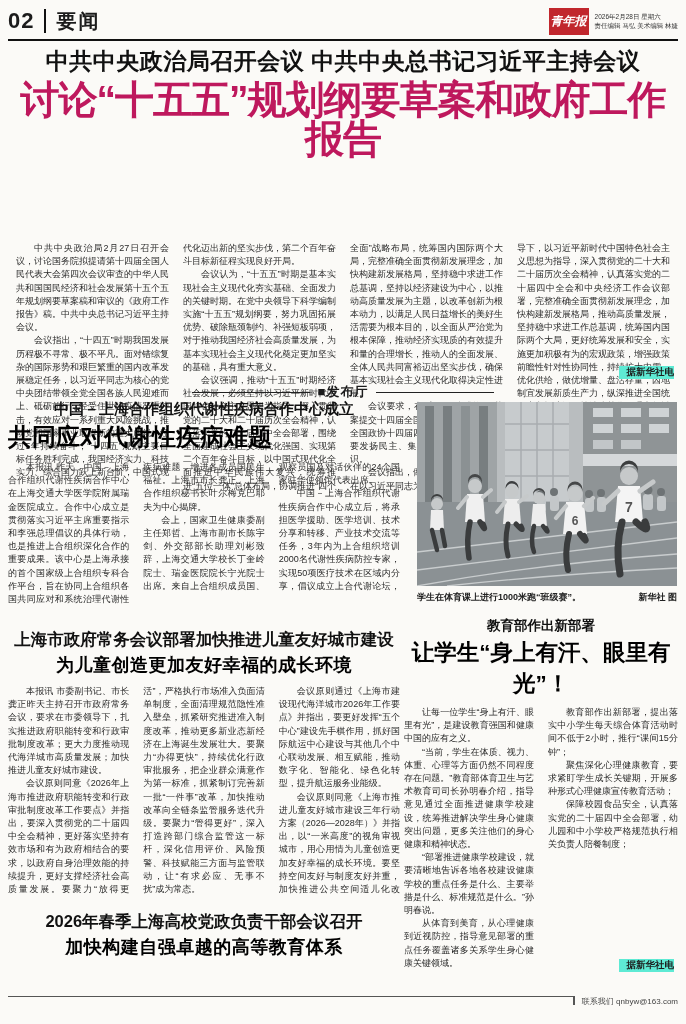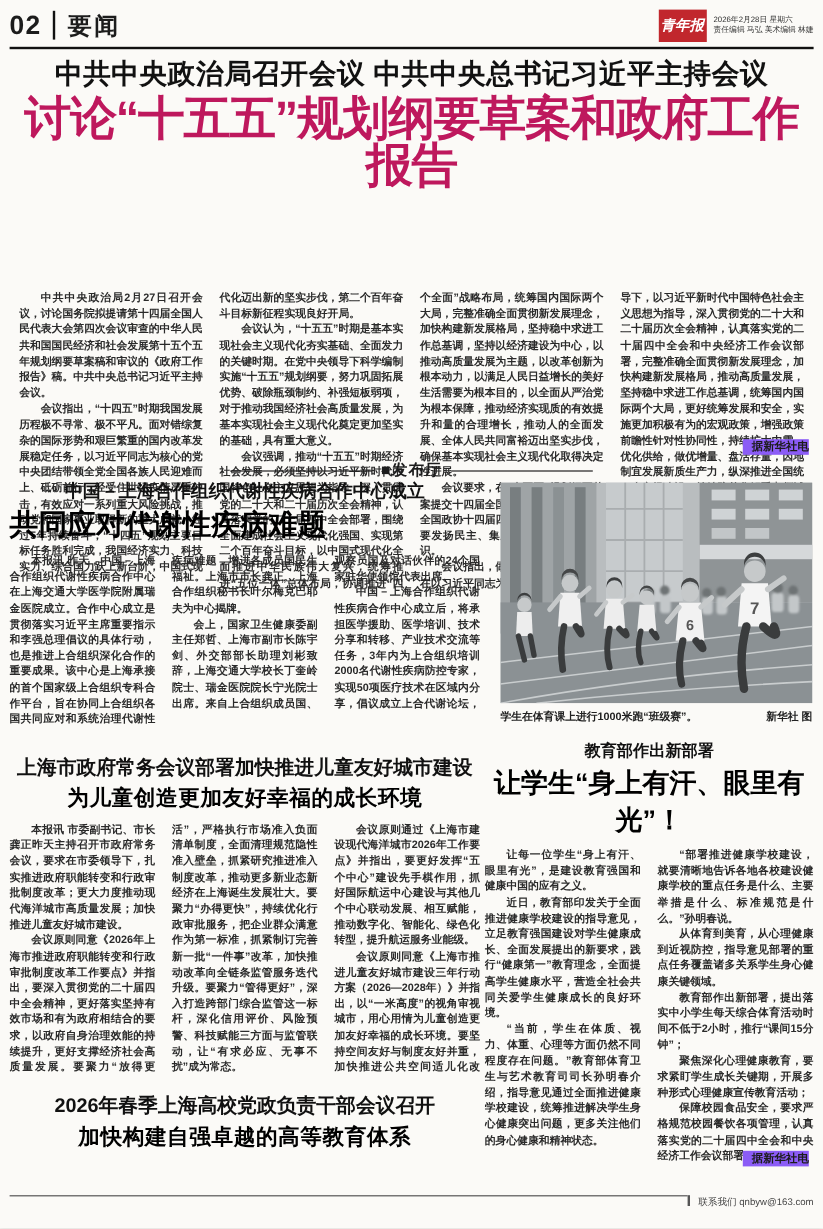--- a/index.html
+++ b/index.html
@@ -16,22 +16,22 @@
         font-size:12px;font-weight:700;font-family:"Liberation Serif","DejaVu Serif",serif;font-style:italic;text-align:right;}
   #hdr-meta{font-size:6.5px;line-height:9px;color:#333;}
   #top-rule{position:absolute;left:8px;right:8px;top:39px;border-top:2px solid #111;}
   
   #headline-block{position:absolute;left:8px;right:8px;top:46px;text-align:center;}
   #lead-kicker{font-size:23px;font-weight:700;letter-spacing:.5px;color:#111;}
   #lead-headline{font-size:39px;font-weight:900;letter-spacing:-1px;margin-top:3px;color:#be185d;line-height:1.0;}
   
   .cols{column-fill:auto;overflow:hidden;text-align:justify;}
   .cols p{margin:0;text-indent:2em;}
-  .body-text{font-size:9px;line-height:13.2px;color:#2a2a2a;font-weight:bold;}
-  .byline{position:absolute;right:4px;bottom:0;font-weight:700;font-size:9.5px;background:#8b5cf6;padding-left:8px;}
+  .body-text{font-size:9px;line-height:13.2px;color:#2a2a2a;}
+  .byline{position:absolute;right:4px;bottom:0;font-weight:700;font-size:9.5px;background:#5eead4;padding-left:8px;}
   
   #lead-body{position:absolute;left:8px;right:8px;top:121px;height:256px;column-count:4;column-gap:14px;}
   #lead-wrap{position:absolute;left:8px;right:8px;top:121px;height:258px;}
   
   #divider{position:absolute;left:0;right:0;top:383px;display:flex;align-items:center;justify-content:center;}
   #divider .dline{width:118px;border-top:1.5px solid #222;}
   #divider-label{font-size:13px;font-weight:800;margin:0 8px;letter-spacing:1px;}
   
   #left-col{position:absolute;left:8px;top:400px;width:392px;}
   .kicker-md{font-size:15px;font-weight:600;text-align:center;color:#111;}
@@ -249,27 +249,26 @@
         <span>学生在体育课上进行1000米跑“班级赛”。</span>
         <span>新华社 图</span>
       </div>
     </div>
 
     <div id="article-education">
       <div class="kicker-sm">教育部作出新部署</div>
       <div class="headline-ed">让学生“身上有汗、眼里有光”！</div>
       <div id="education-body" class="cols body-text">
         <p>让每一位学生“身上有汗、眼里有光”，是建设教育强国和健康中国的应有之义。</p>
-        <p>近日，教育部印发关于全面推进健康学校建设的指导意见，立足教育强国建设对学生健康成长、全面发展提出的新要求，践行“健康第一”教育理念，全面提高学生健康水平，营造全社会共同关爱学生健康成长的良好环境。</p>
         <p>“当前，学生在体质、视力、体重、心理等方面仍然不同程度存在问题。”教育部体育卫生与艺术教育司司长孙明春介绍，指导意见通过全面推进健康学校建设，统筹推进解决学生身心健康突出问题，更多关注他们的身心健康和精神状态。</p>
         <p>“部署推进健康学校建设，就要清晰地告诉各地各校建设健康学校的重点任务是什么、主要举措是什么、标准规范是什么。”孙明春说。</p>
         <p>从体育到美育，从心理健康到近视防控，指导意见部署的重点任务覆盖诸多关系学生身心健康关键领域。</p>
         <p>教育部作出新部署，提出落实中小学生每天综合体育活动时间不低于2小时，推行“课间15分钟”；</p>
         <p>聚焦深化心理健康教育，要求紧盯学生成长关键期，开展多种形式心理健康宣传教育活动；</p>
-        <p>保障校园食品安全，要求严格规范校园餐饮各项管理，认真落实党的二十届四中全会和中央经济工作会议部署；</p>
+        <p>保障校园食品安全，认真落实党的二十届四中全会部署，幼儿园和中小学校严格规范执行相关负责人陪餐制度；</p>
 
       </div>
       <span class="byline">据新华社电</span>
     </div>
 
   </div>
 
   <div id="footer">
     <span class="fline"></span>
     <span class="ftick"></span>

